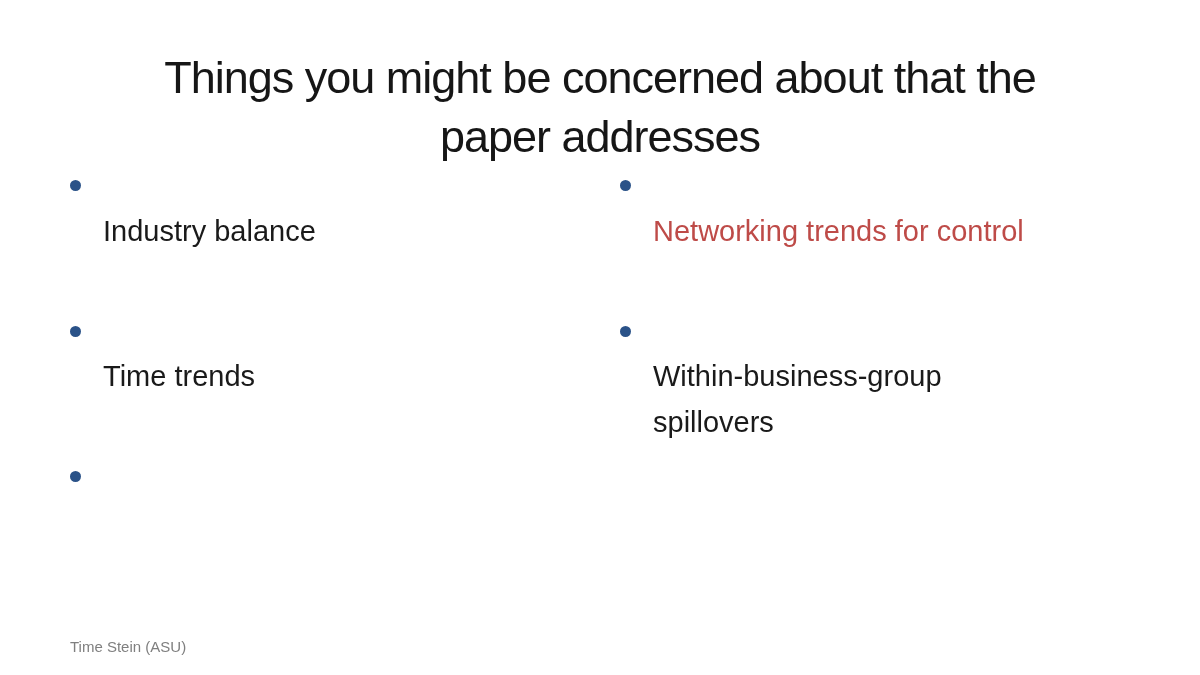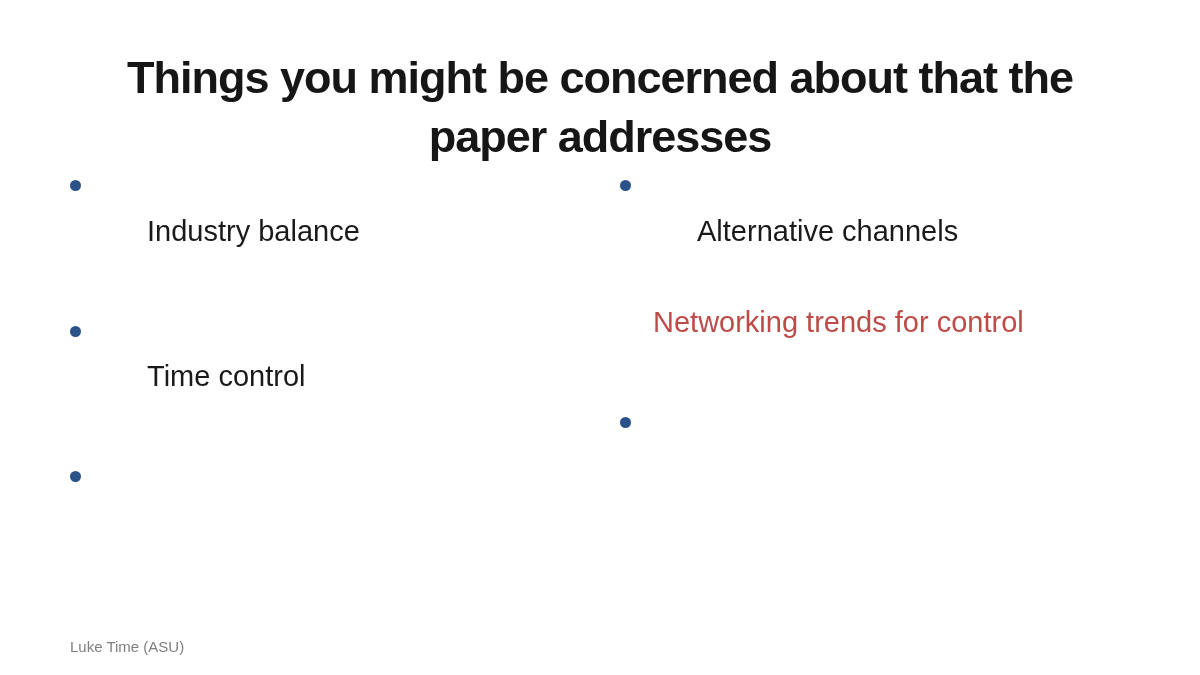--- a/index.html
+++ b/index.html
@@ -19,21 +19,21 @@
     position: absolute;
     top: 18px;
     left: 60px;
     width: 1080px;
     text-align: center;
     font-size: 45px;
     line-height: 59px;
     letter-spacing: -1px;
     color: var(--title_black, #161616);
     white-space: pre-line;
-    font-weight: 700;
+    font-weight: 400;
   }
   .columns {
     position: absolute;
     top: 163px;
     left: 0;
     width: 1200px;
   }
   .col {
     position: absolute;
     top: 0;
@@ -54,21 +54,20 @@
     border-radius: 50%;
     background: var(--bullet_blue, #2A5288);
   }
   .item-text {
     font-size: 29px;
     line-height: 45.5px;
     white-space: pre-line;
   }
   .concern {
     color: var(--text_black, #1a1a1a);
-    margin-left: 44px;
   }
   .solution {
     color: var(--accent_red, #BE4B48);
   }
   .footer {
     position: absolute;
     left: 70px;
     top: 638px;
     font-size: 15px;
     color: var(--footer_gray, #7f7f7f);
@@ -89,49 +88,50 @@
       <div class="item">
         <span class="bullet"></span>
         <div class="item-text">
           <div class="concern">Industry balance</div>
         </div>
       </div>
 
       <div class="item">
         <span class="bullet"></span>
         <div class="item-text">
-          <div class="concern">Time control</div>
+          <div class="concern">Time trends</div>
         </div>
       </div>
 
       <div class="item">
         <span class="bullet"></span>
         <div class="item-text">
           
           
         </div>
       </div>
 
     </div>
 
     <div class="col col-right">
 
       <div class="item">
         <span class="bullet"></span>
         <div class="item-text">
-          <div class="concern">Alternative channels</div>
           <div class="solution">Networking trends for control</div>
         </div>
       </div>
 
       <div class="item">
         <span class="bullet"></span>
         <div class="item-text">
+          <div class="concern">Within-business-group
+spillovers</div>
         </div>
       </div>
 
     </div>
 
   </div>
 
-  <div class="footer">Luke Time (ASU)</div>
+  <div class="footer">Time Stein (ASU)</div>
 
 </div>
 
 </body></html>

